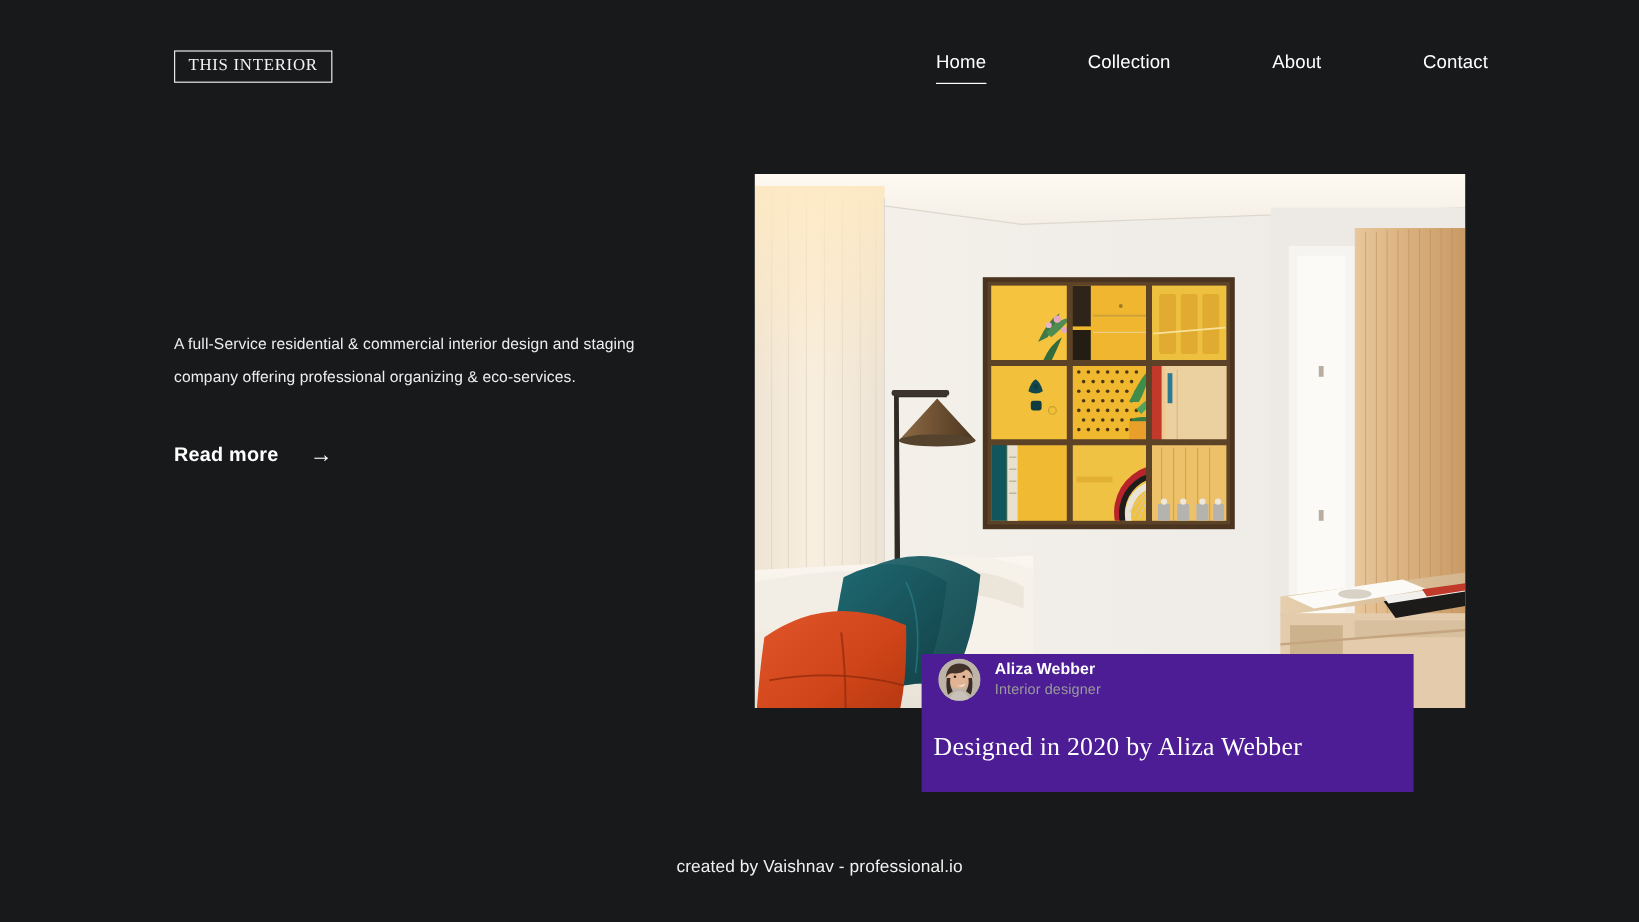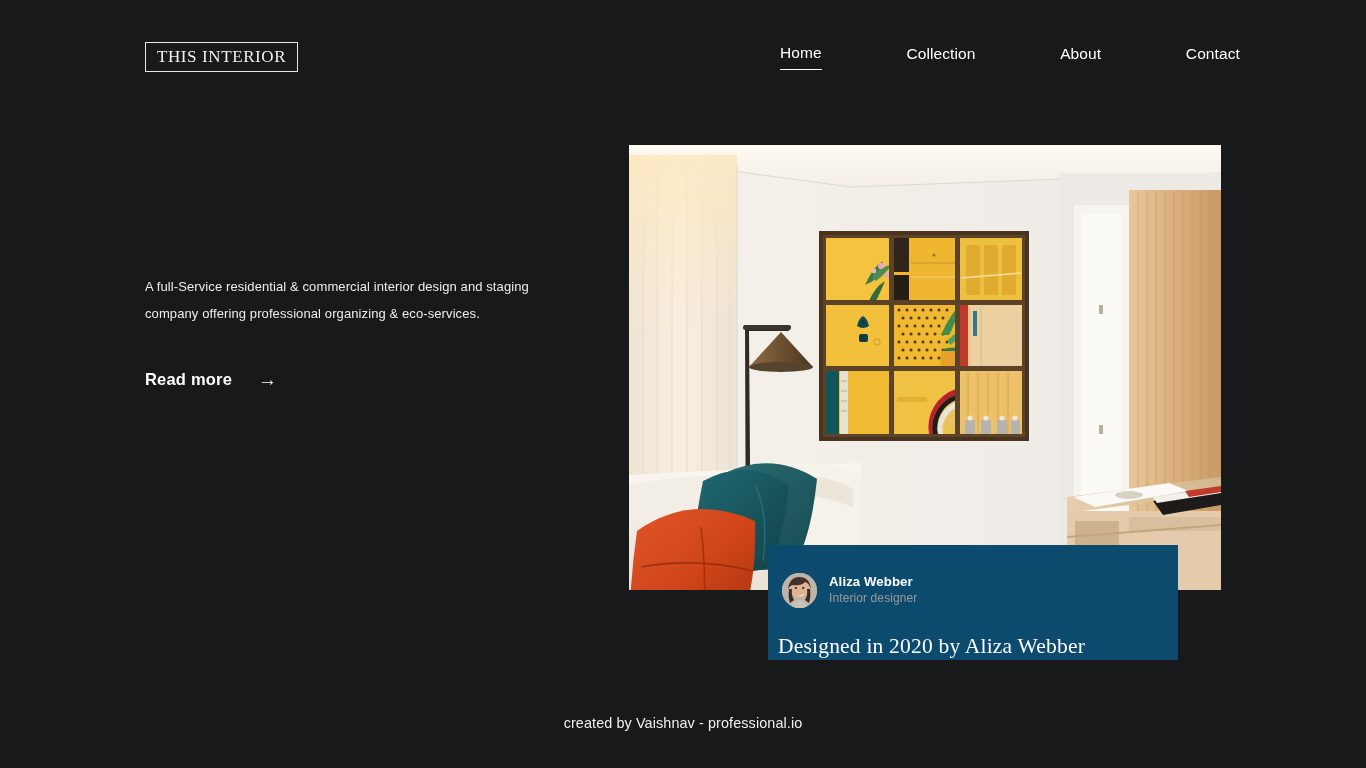--- a/index.html
+++ b/index.html
@@ -30,35 +30,35 @@
   }
 
   .logo-box {
     position: absolute;
     left: 145px;
     top: 42px;
     border: 1px solid #e9e9e9;
     padding: 5px 11px 6px 11px;
     color: #f2f2f2;
     font-family: "Liberation Serif", serif;
-    font-size: 17px;
+    font-size: 14px;
     letter-spacing: 0.6px;
     line-height: 1;
     background: transparent;
     cursor: pointer;
   }
 
   .nav {
     position: absolute;
     left: 780px;
     top: 44px;
     width: 460px;
     display: flex;
     justify-content: space-between;
-    align-items: flex-end;
+    align-items: flex-start;
   }
 
   .nav-item {
     color: #ffffff;
     font-size: 15.5px;
     letter-spacing: 0.1px;
     text-decoration: none;
     padding-bottom: 7px;
     cursor: pointer;
     white-space: nowrap;
@@ -125,22 +125,22 @@
 
   .hero-image svg { display: block; }
 
   
   .designer-card {
     position: absolute;
     left: 768px;
     top: 545px;
     width: 410px;
     height: 115px;
-    background: #0c4a6e;
-    padding: 28px 0 0 0;
+    background: #4c1d95;
+    padding: 4px 0 0 0;
   }
 
   .designer-head {
     display: flex;
     align-items: center;
     gap: 12px;
     padding-left: 14px;
   }
 
   .avatar {

